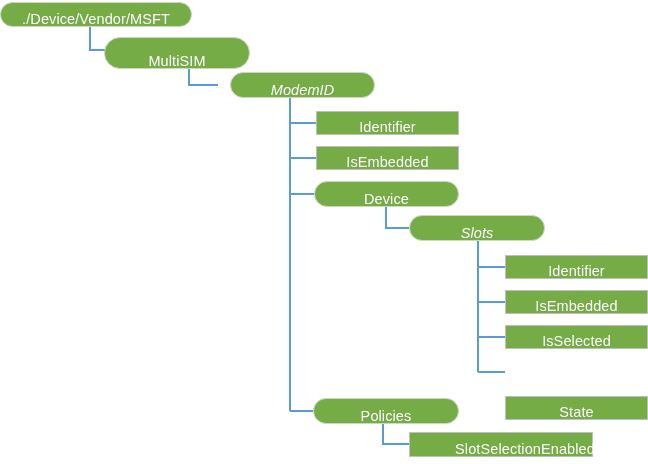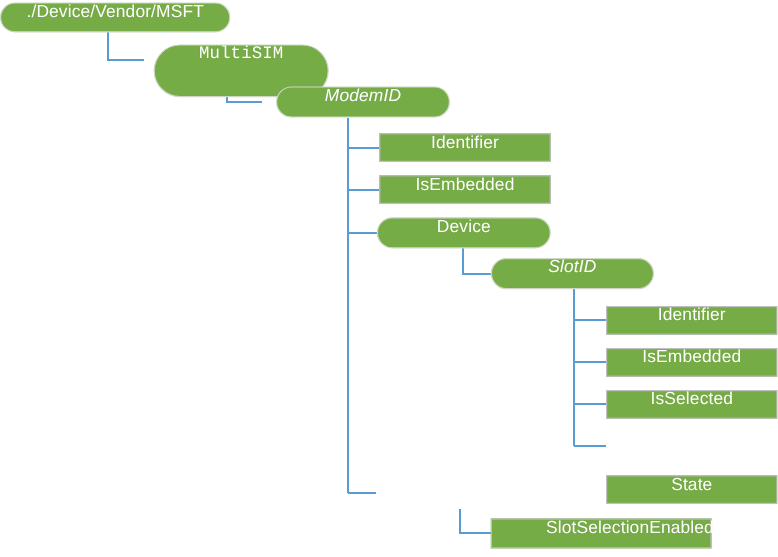--- a/index.html
+++ b/index.html
@@ -20,21 +20,21 @@
     left: 0;
     top: 0;
     width: 648px;
     height: 464px;
     pointer-events: none;
   }
   .node {
     position: absolute;
     box-sizing: border-box;
     display: flex;
-    align-items: flex-start;
+    align-items: flex-end;
     justify-content: center;
     background: #76AC46;
     color: #ffffff;
     font-size: 14.5px;
     line-height: 1;
     letter-spacing: 0.1px;
     white-space: nowrap;
     text-shadow: 0 0 1px rgba(0,0,0,0.10);
   }
   
@@ -82,58 +82,61 @@
       <path d="M478,372 L505,372"></path>
 
       <path d="M383,424 L383,444 L409,444"></path>
     </g>
   </svg>
 
   <div class="node pill" style="left:0px; top:2px; width:192px; height:25px;">
     <span class="label">./Device/Vendor/MSFT</span>
   </div>
 
-  <div class="node pill" style="left:128px; top:37px; width:146px; height:44px;font-family:Liberation Mono, monospace;">
+  <div class="node pill" style="left:104px; top:37px; width:146px; height:32px;">
     <span class="label">MultiSIM</span>
   </div>
 
   <div class="node pill italic" style="left:230px; top:72px; width:145px; height:26px;">
     <span class="label">ModemID</span>
   </div>
 
   <div class="node leaf" style="left:316px; top:111px; width:143px; height:24px;">
     <span class="label">Identifier</span>
   </div>
 
   <div class="node leaf" style="left:316px; top:146px; width:143px; height:24px;">
     <span class="label">IsEmbedded</span>
   </div>
 
   <div class="node pill" style="left:314px; top:181px; width:145px; height:26px;">
     <span class="label">Device</span>
   </div>
 
   <div class="node pill italic" style="left:409px; top:215px; width:136px; height:26px;">
-    <span class="label">SlotID</span>
+    <span class="label">Slots</span>
   </div>
 
   <div class="node leaf" style="left:505px; top:255px; width:143px; height:24px;">
     <span class="label">Identifier</span>
   </div>
 
   <div class="node leaf" style="left:505px; top:290px; width:143px; height:24px;">
     <span class="label">IsEmbedded</span>
   </div>
 
   <div class="node leaf" style="left:505px; top:325px; width:143px; height:24px;">
     <span class="label">IsSelected</span>
   </div>
 
   <div class="node leaf" style="left:505px; top:360px; width:143px; height:24px;margin-top:36px;">
     <span class="label">State</span>
   </div>
 
+  <div class="node pill" style="left:313px; top:398px; width:146px; height:26px;">
+    <span class="label">Policies</span>
+  </div>
 
   <div class="node leaf" style="left:409px; top:432px; width:184px; height:25px;padding-left:48px;">
     <span class="label">SlotSelectionEnabled</span>
   </div>
 
 </div>
 
 </body></html>

